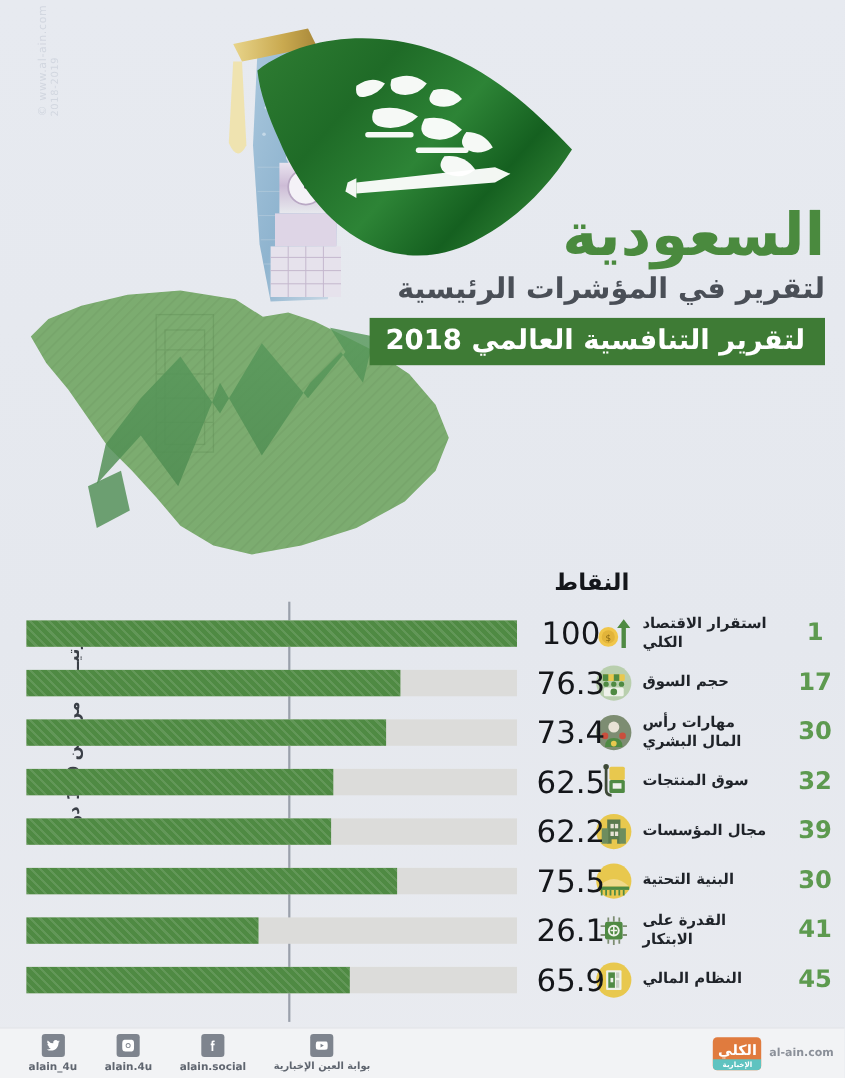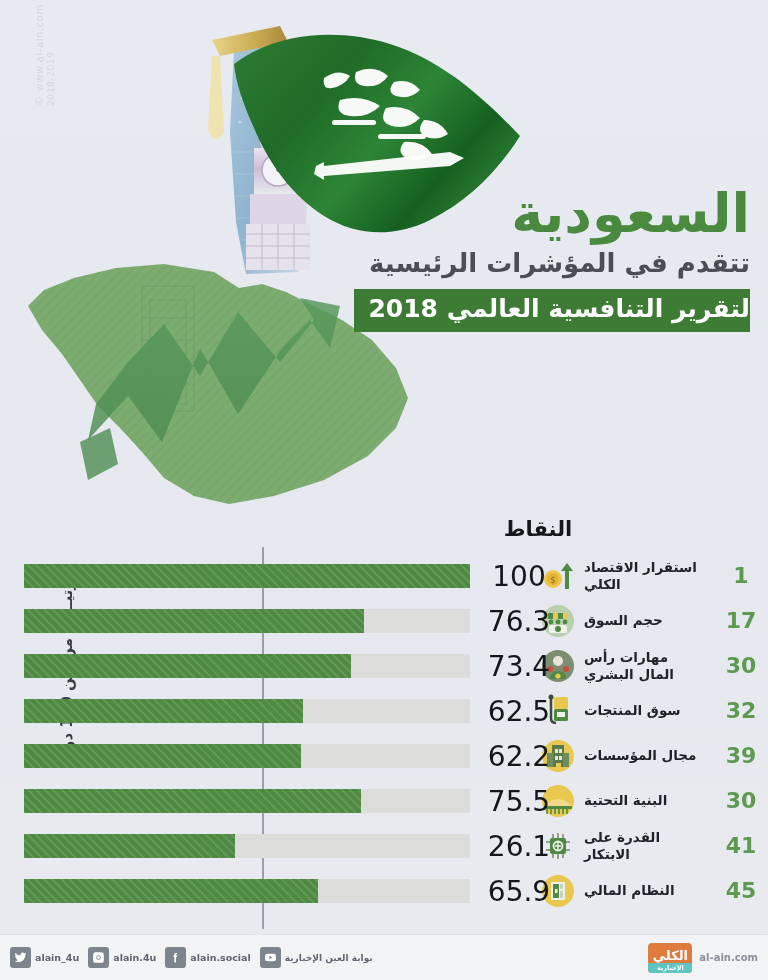--- a/index.html
+++ b/index.html
@@ -94,21 +94,21 @@
     color: #4a4f57;
     line-height: 1.25;
     margin-bottom: 10px;
   }
   .title-banner {
     display: inline-block;
     background: #3e7b35;
     color: #ffffff;
     font-size: 25px;
     font-weight: bold;
-    padding: 5px 0 8px 14px;
+    padding: 5px 18px 8px 14px;
     line-height: 1.2;
     white-space: nowrap;
   }
 
   
   .chart-area {
     position: absolute;
     left: 18px; top: 505px;
     width: 768px; height: 430px;
   }
@@ -255,23 +255,24 @@
     direction: ltr;
   }
   .socials {
     display: flex;
     flex-direction: row;
     align-items: center;
     gap: 9px;
   }
   .social-item {
     display: flex;
-    flex-direction: row;
+    flex-direction: column;
     align-items: center;
     gap: 4px;
+    margin-left: 16px;
   }
   .social-badge {
     width: 21px; height: 21px;
     background: #7e848e;
     border-radius: 3px;
     display: flex;
     align-items: center;
     justify-content: center;
     color: #fff;
   }
@@ -475,21 +476,21 @@
           <rect x="150" y="110" width="48" height="5" rx="2.5"></rect>
         </g>
 
         <path d="M96,142 L222,128 L236,134 L222,142 L96,152 Z" fill="#ffffff" opacity="0.95"></path>
         <path d="M88,142 L96,138 L96,156 L86,150 Z" fill="#ffffff" opacity="0.95"></path>
       </svg>
     </div>
 
     <div class="title-block">
       <div class="title-main">السعودية</div>
-      <div class="title-sub">تتقدم في المؤشرات الرئيسية</div>
+      <div class="title-sub">لتقرير في المؤشرات الرئيسية</div>
       <div class="title-banner">لتقرير التنافسية العالمي 2018</div>
     </div>
   </div>
 
   <div class="chart-area">
 
     <div class="points-header">النقاط</div>
     <div class="axis-caption">الترتيـــب من بين 140 دولة</div>
     <div class="axis-line"></div>
 

